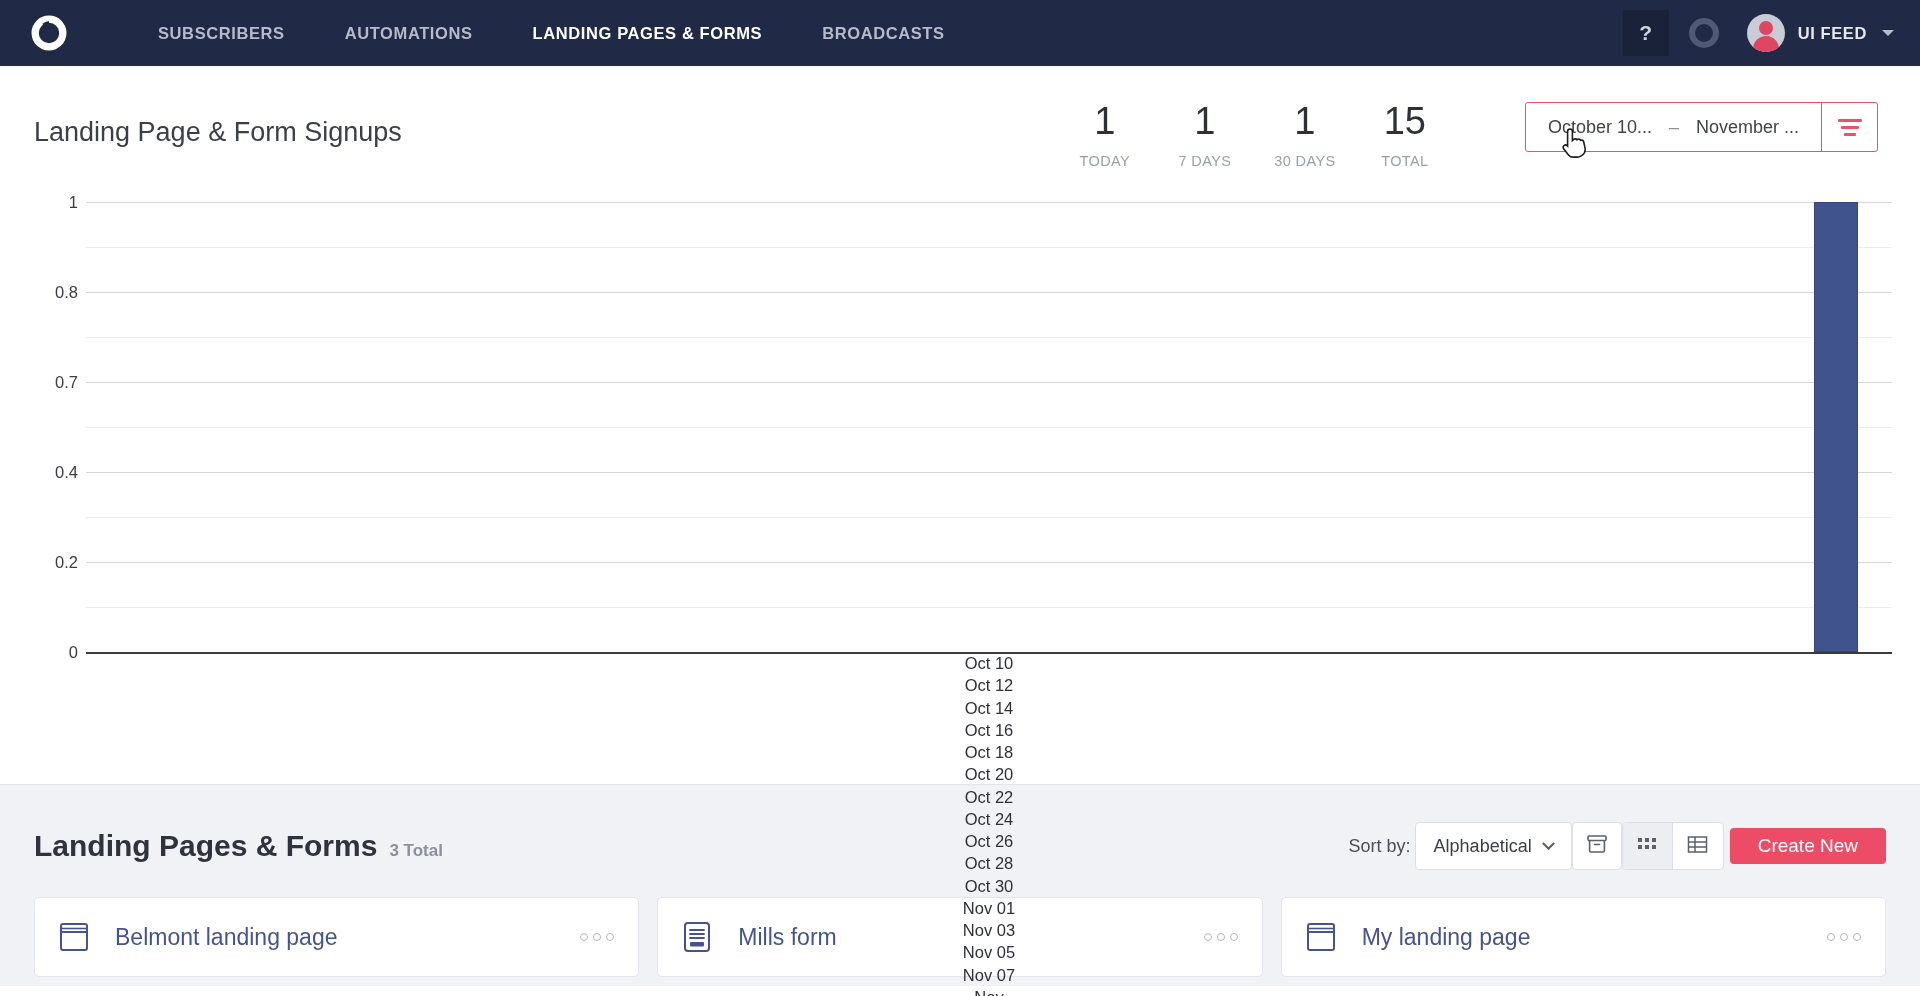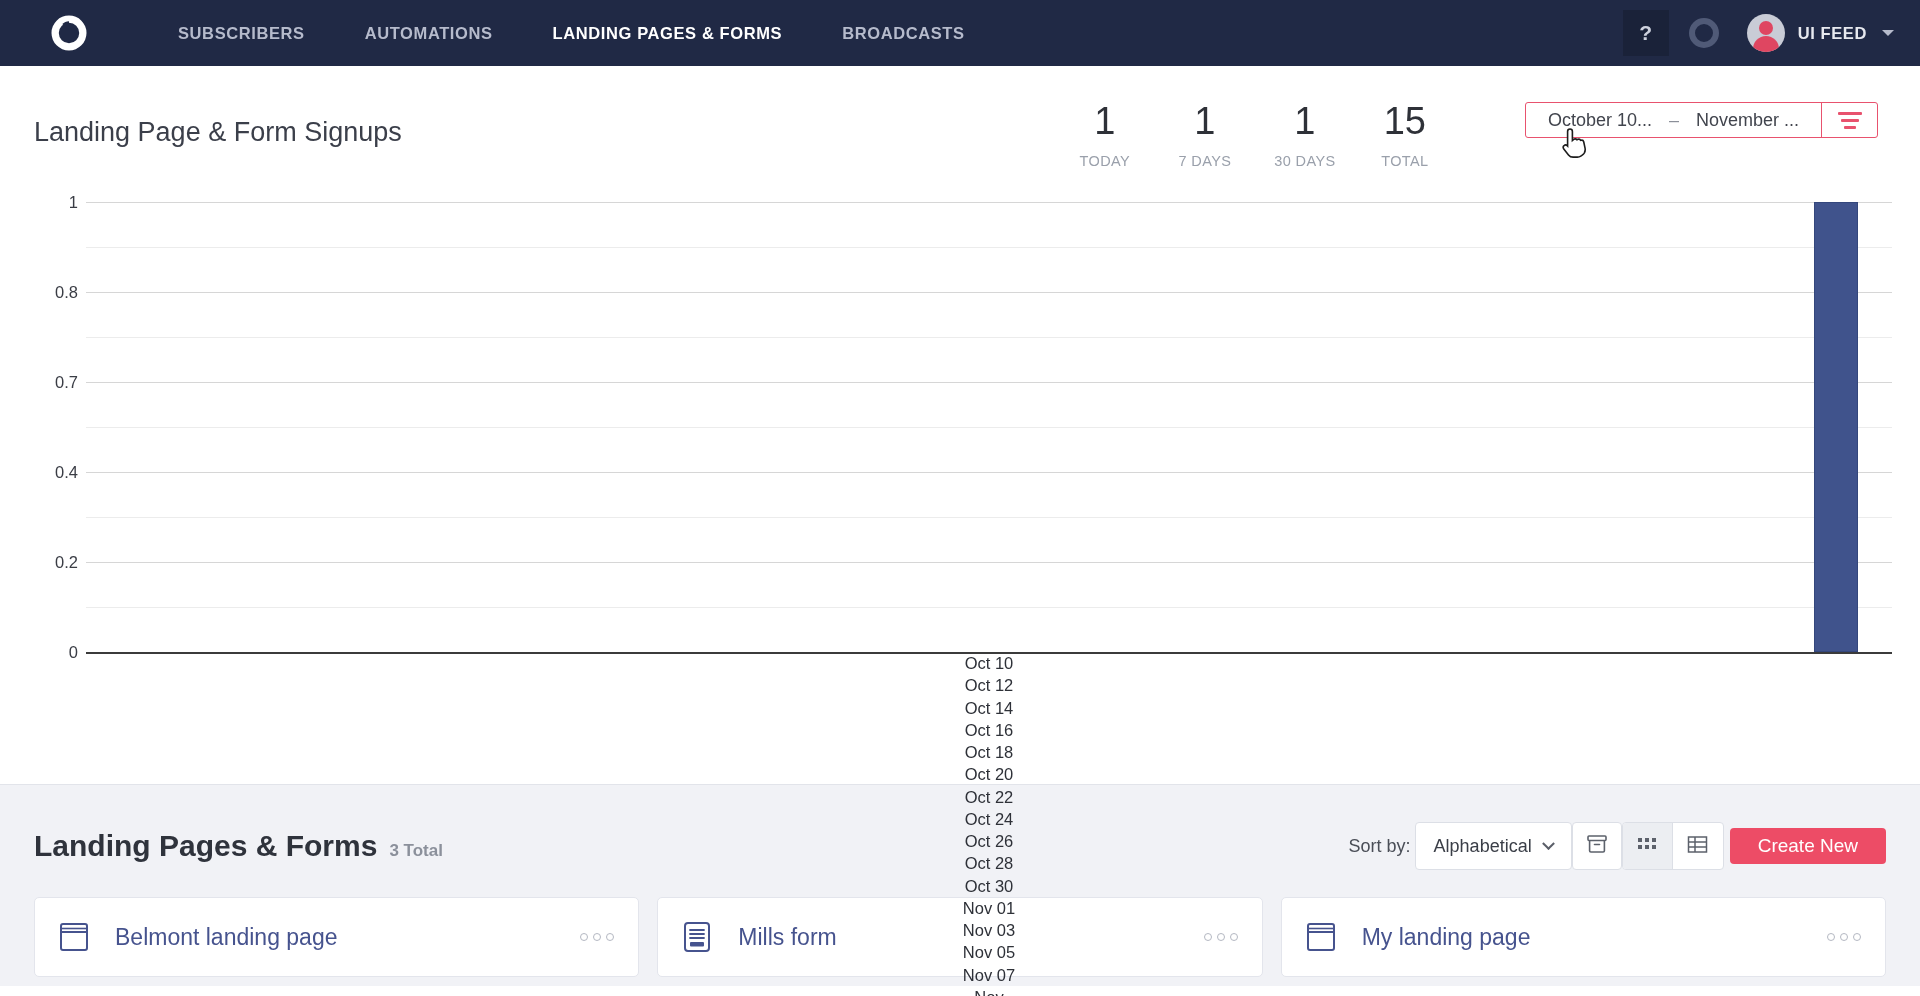--- a/index.html
+++ b/index.html
@@ -11,21 +11,21 @@
     font-family: "Liberation Sans", sans-serif;
     background: #ffffff;
   }
 
   
   .navbar {
     height: 66px;
     background: #202945;
     display: flex;
     align-items: center;
-    padding: 0 26px 0 48px;
+    padding: 0 26px 0 28px;
     position: relative;
   }
   .logo {
     width: 42px; height: 42px;
     flex: 0 0 42px;
     margin-right: 58px;
     display: flex; align-items: center; justify-content: center;
   }
   .nav-links { display: flex; align-items: center; gap: 0; }
   .nav-link {
@@ -142,21 +142,21 @@
     color: #9aa0ab;
     letter-spacing: 0.4px;
     white-space: nowrap;
   }
   .daterange {
     display: flex;
     align-items: stretch;
     border: 1px solid #e8526e;
     border-radius: 3px;
     margin-left: 70px;
-    height: 36px;
+    height: 50px;
     background: #fff;
     cursor: pointer;
     position: relative;
   }
   .daterange-text {
     display: flex;
     align-items: center;
     gap: 17px;
     padding: 0 22px;
     font-size: 18px;

